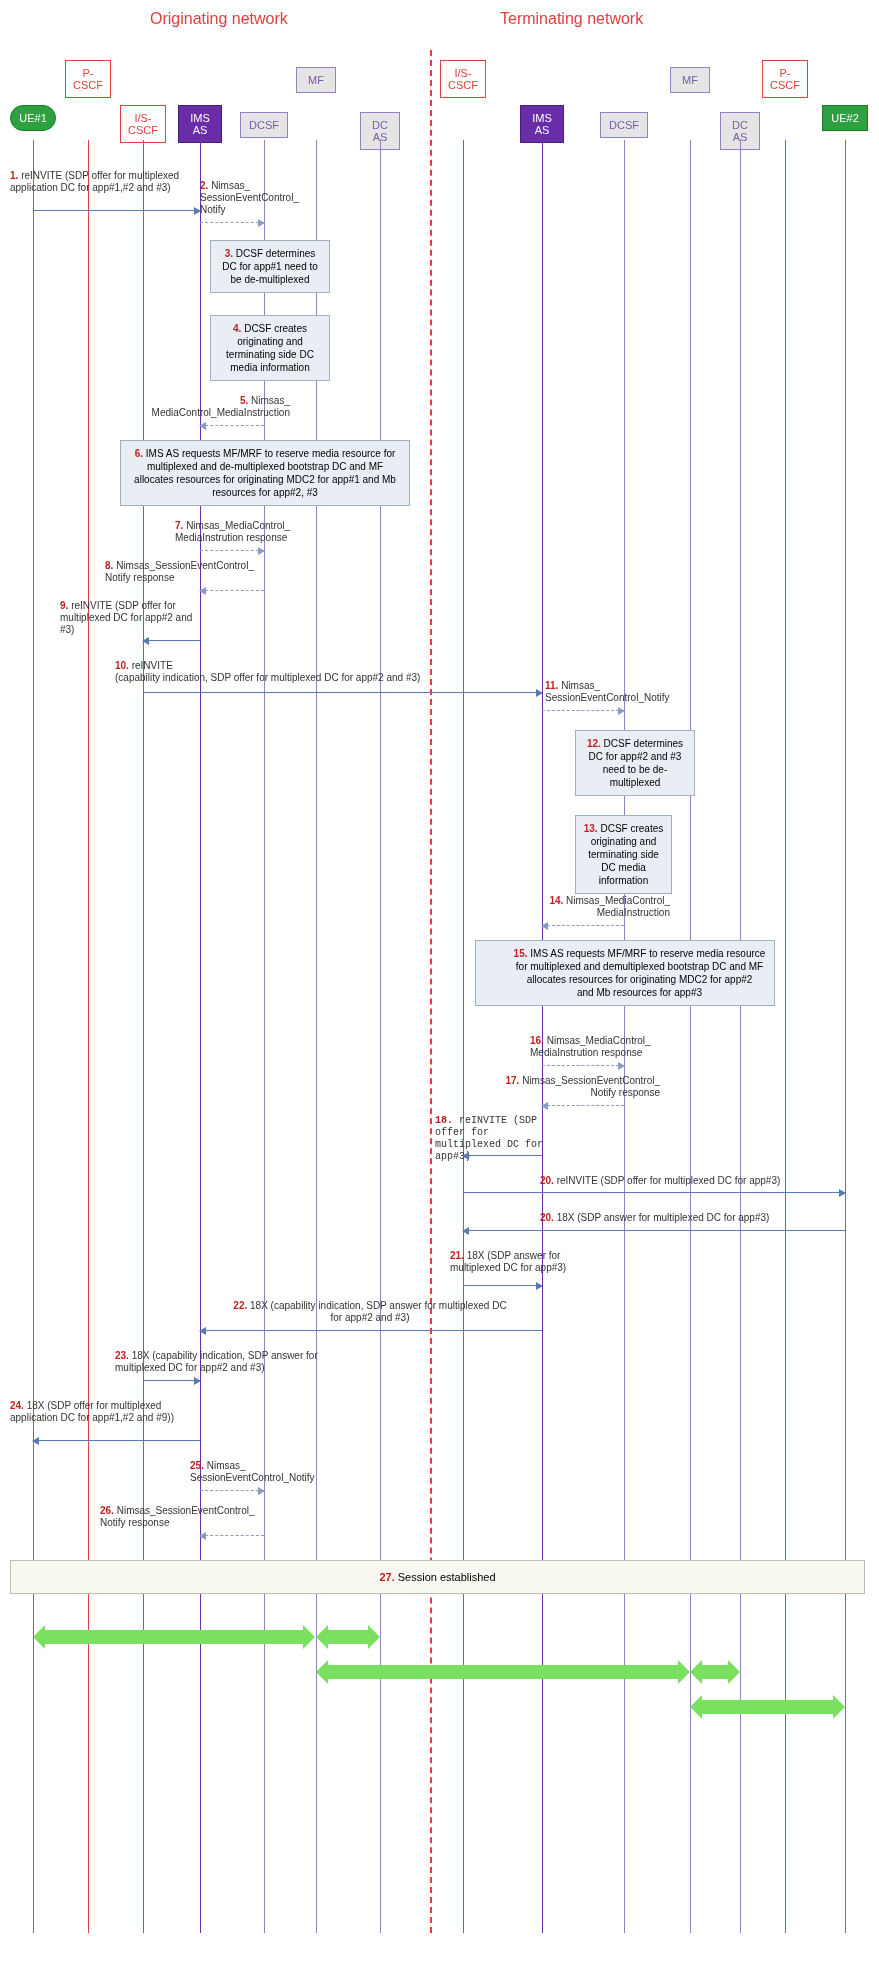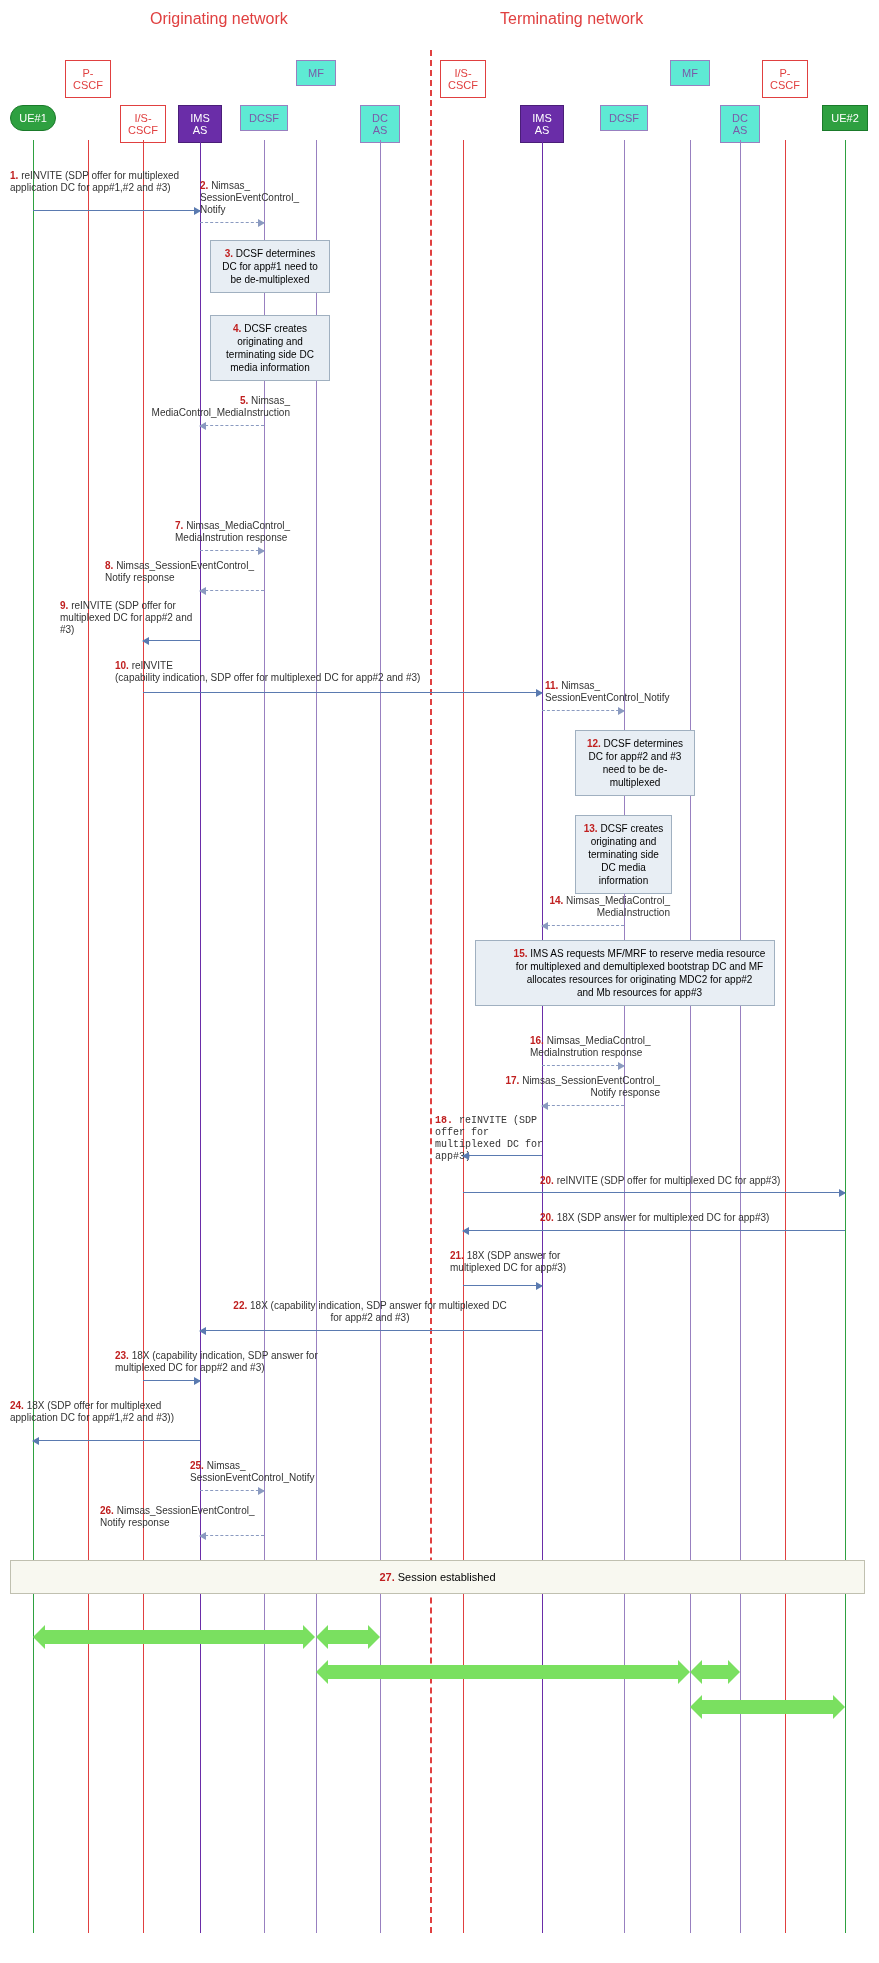--- a/index.html
+++ b/index.html
@@ -3,21 +3,21 @@
 <meta charset="utf-8">
 <style>
   * { box-sizing: border-box; margin: 0; padding: 0; }
   body { font-family: Arial, sans-serif; font-size: 11px; background: #fff; width: 879px; position: relative; }
   .diagram { position: relative; width: 879px; height: 1963px; }
   .network-label { position: absolute; top: 10px; color: #e04040; font-size: 16px; }
   .actor-box { position: absolute; border: 1px solid; padding: 6px 4px; text-align: center; font-size: 11px; min-width: 40px; }
   .actor-ue { background: #2ea040; color: #fff; border-color: #1a7a2a; }
   .actor-cscf { background: #fff; color: #e04040; border-color: #e04040; }
   .actor-ims { background: #6a2da8; color: #fff; border-color: #4a1e78; }
-  .actor-purple { background: #5eead4; color: #7a5aa8; border-color: #9880c0; }
+  .actor-purple { background: #e5e5e5; color: #7a5aa8; border-color: #9880c0; margin-top: 7px; }
   .lifeline { position: absolute; width: 1px; top: 140px; bottom: 30px; }
   .lifeline.ue { background: #2ea040; }
   .lifeline.cscf { background: #e04040; }
   .lifeline.ims { background: #6a2da8; }
   .lifeline.purple { background: #9880c0; }
   .divider-line { position: absolute; left: 430px; top: 50px; width: 0; bottom: 30px; border-left: 2px dashed #e04040; }
   .msg { position: absolute; font-size: 10px; line-height: 1.2; }
   .msg .num { color: #c02020; font-weight: bold; }
   .msg .txt { color: #333; }
   .arrow-solid { position: absolute; height: 0; border-top: 1px solid #5a7ab0; }
@@ -97,20 +97,21 @@
   <div class="note-box" style="left:210px; top:240px; width:120px;"><span class="num">3.</span> <span>DCSF determines DC for app#1 need to be de-multiplexed</span></div>
 
   <div class="note-box" style="left:210px; top:315px; width:120px;"><span class="num">4.</span> <span>DCSF creates originating and terminating side DC media information</span></div>
 
   <div class="msg" style="left:140px; top:395px; width:150px; text-align:right; white-space:pre-line;"><span class="num">5.</span> <span class="txt">Nimsas_
 MediaControl_MediaInstruction</span></div>
   <div class="arrow-dashed" style="left:200px; top:425px; width:64px;">
       <div class="arrow-head-ld"></div>
     </div>
 
+  <div class="note-box" style="left:120px; top:440px; width:290px;"><span class="num">6.</span> <span>IMS AS requests MF/MRF to reserve media resource for multiplexed and de-multiplexed bootstrap DC and MF allocates resources for originating MDC2 for app#1 and Mb resources for app#2, #3</span></div>
 
   <div class="msg" style="left:175px; top:520px; width:140px; white-space:pre-line;"><span class="num">7.</span> <span class="txt">Nimsas_MediaControl_
 MediaInstrution response</span></div>
   <div class="arrow-dashed" style="left:200px; top:550px; width:64px;">
       <div class="arrow-head-rd"></div>
     </div>
 
   <div class="msg" style="left:105px; top:560px; width:170px; white-space:pre-line;"><span class="num">8.</span> <span class="txt">Nimsas_SessionEventControl_
 Notify response</span></div>
   <div class="arrow-dashed" style="left:200px; top:590px; width:64px;">
@@ -182,21 +183,21 @@
   <div class="msg" style="left:230px; top:1300px; width:280px; text-align:center;"><span class="num">22.</span> <span class="txt">18X (capability indication, SDP answer for multiplexed DC for app#2 and #3)</span></div>
   <div class="arrow-solid" style="left:200px; top:1330px; width:342px;">
       <div class="arrow-head-l"></div>
     </div>
 
   <div class="msg" style="left:115px; top:1350px; width:250px;"><span class="num">23.</span> <span class="txt">18X (capability indication, SDP answer for multiplexed DC for app#2 and #3)</span></div>
   <div class="arrow-solid" style="left:143px; top:1380px; width:57px;">
       <div class="arrow-head-r"></div>
     </div>
 
-  <div class="msg" style="left:10px; top:1400px; width:180px;"><span class="num">24.</span> <span class="txt">18X (SDP offer for multiplexed application DC for app#1,#2 and #3))</span></div>
+  <div class="msg" style="left:10px; top:1400px; width:180px;"><span class="num">24.</span> <span class="txt">18X (SDP offer for multiplexed application DC for app#1,#2 and #9))</span></div>
   <div class="arrow-solid" style="left:33px; top:1440px; width:167px;">
       <div class="arrow-head-l"></div>
     </div>
 
   <div class="msg" style="left:190px; top:1460px; width:160px; white-space:pre-line;"><span class="num">25.</span> <span class="txt">Nimsas_
 SessionEventControl_Notify</span></div>
   <div class="arrow-dashed" style="left:200px; top:1490px; width:64px;">
       <div class="arrow-head-rd"></div>
     </div>
 

